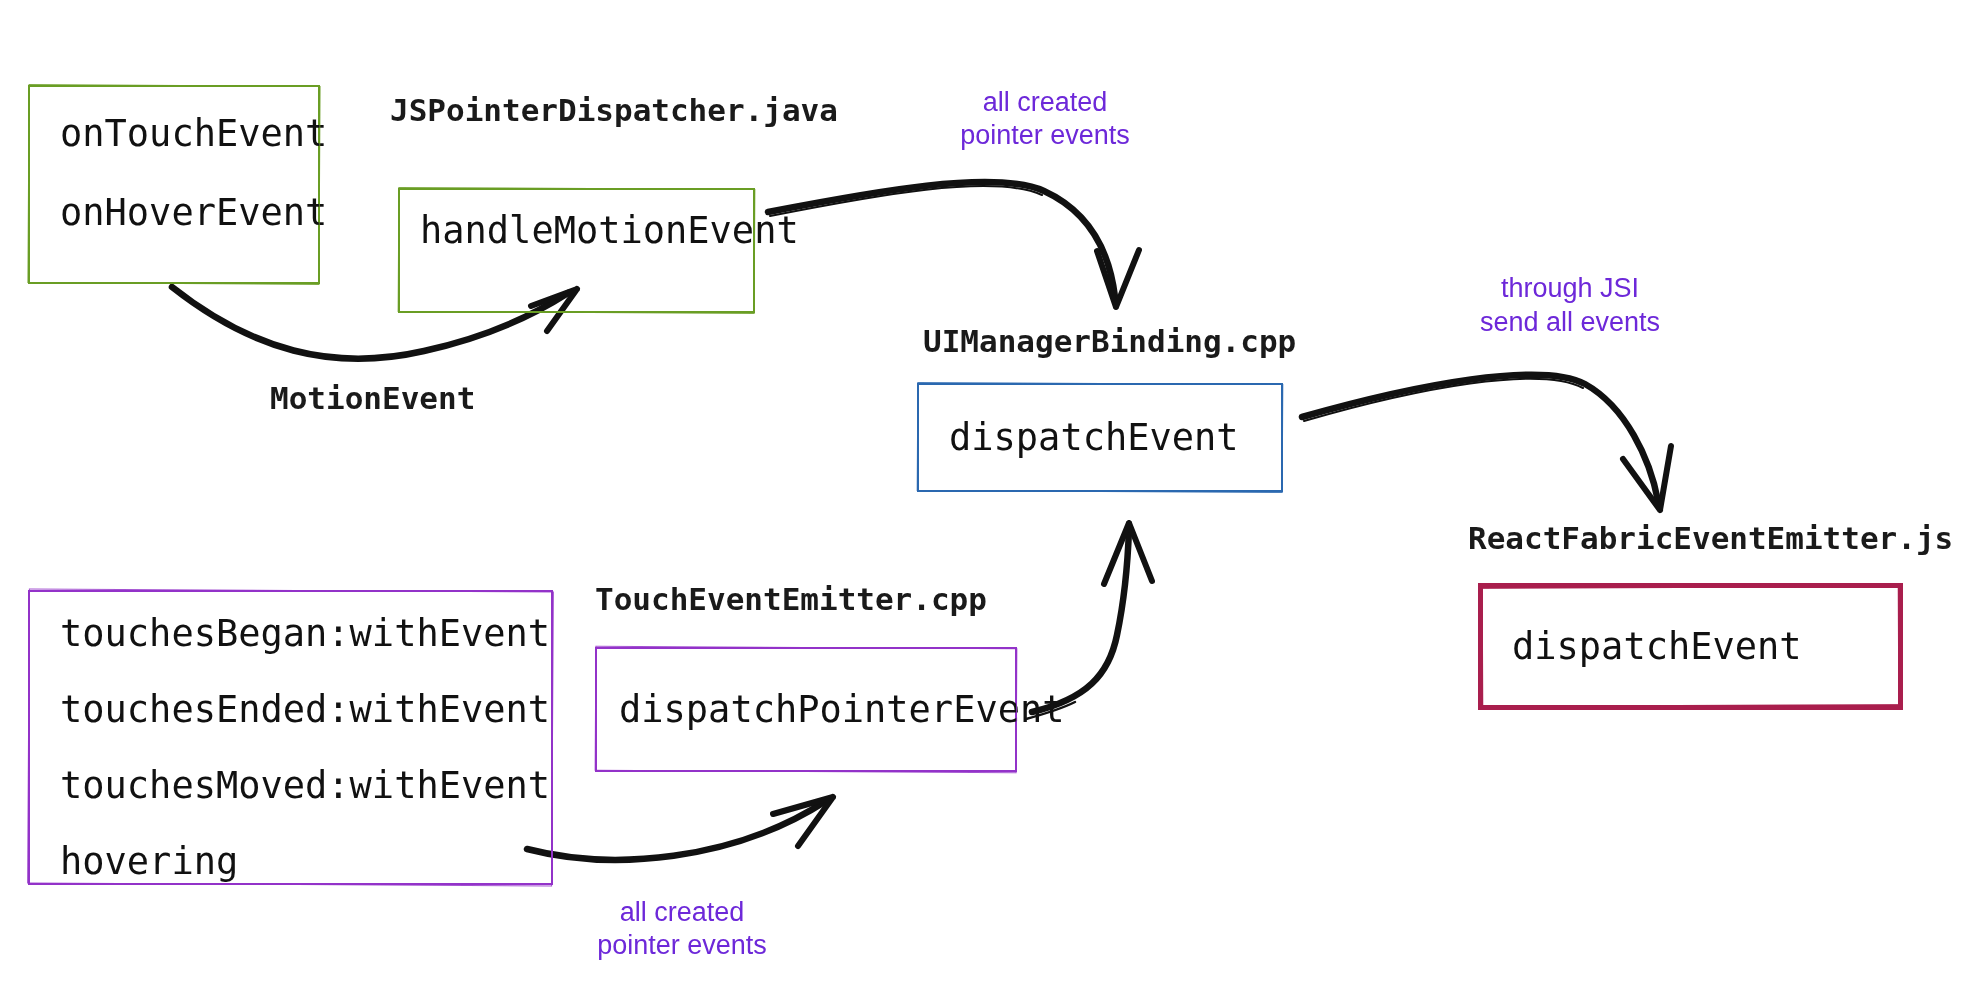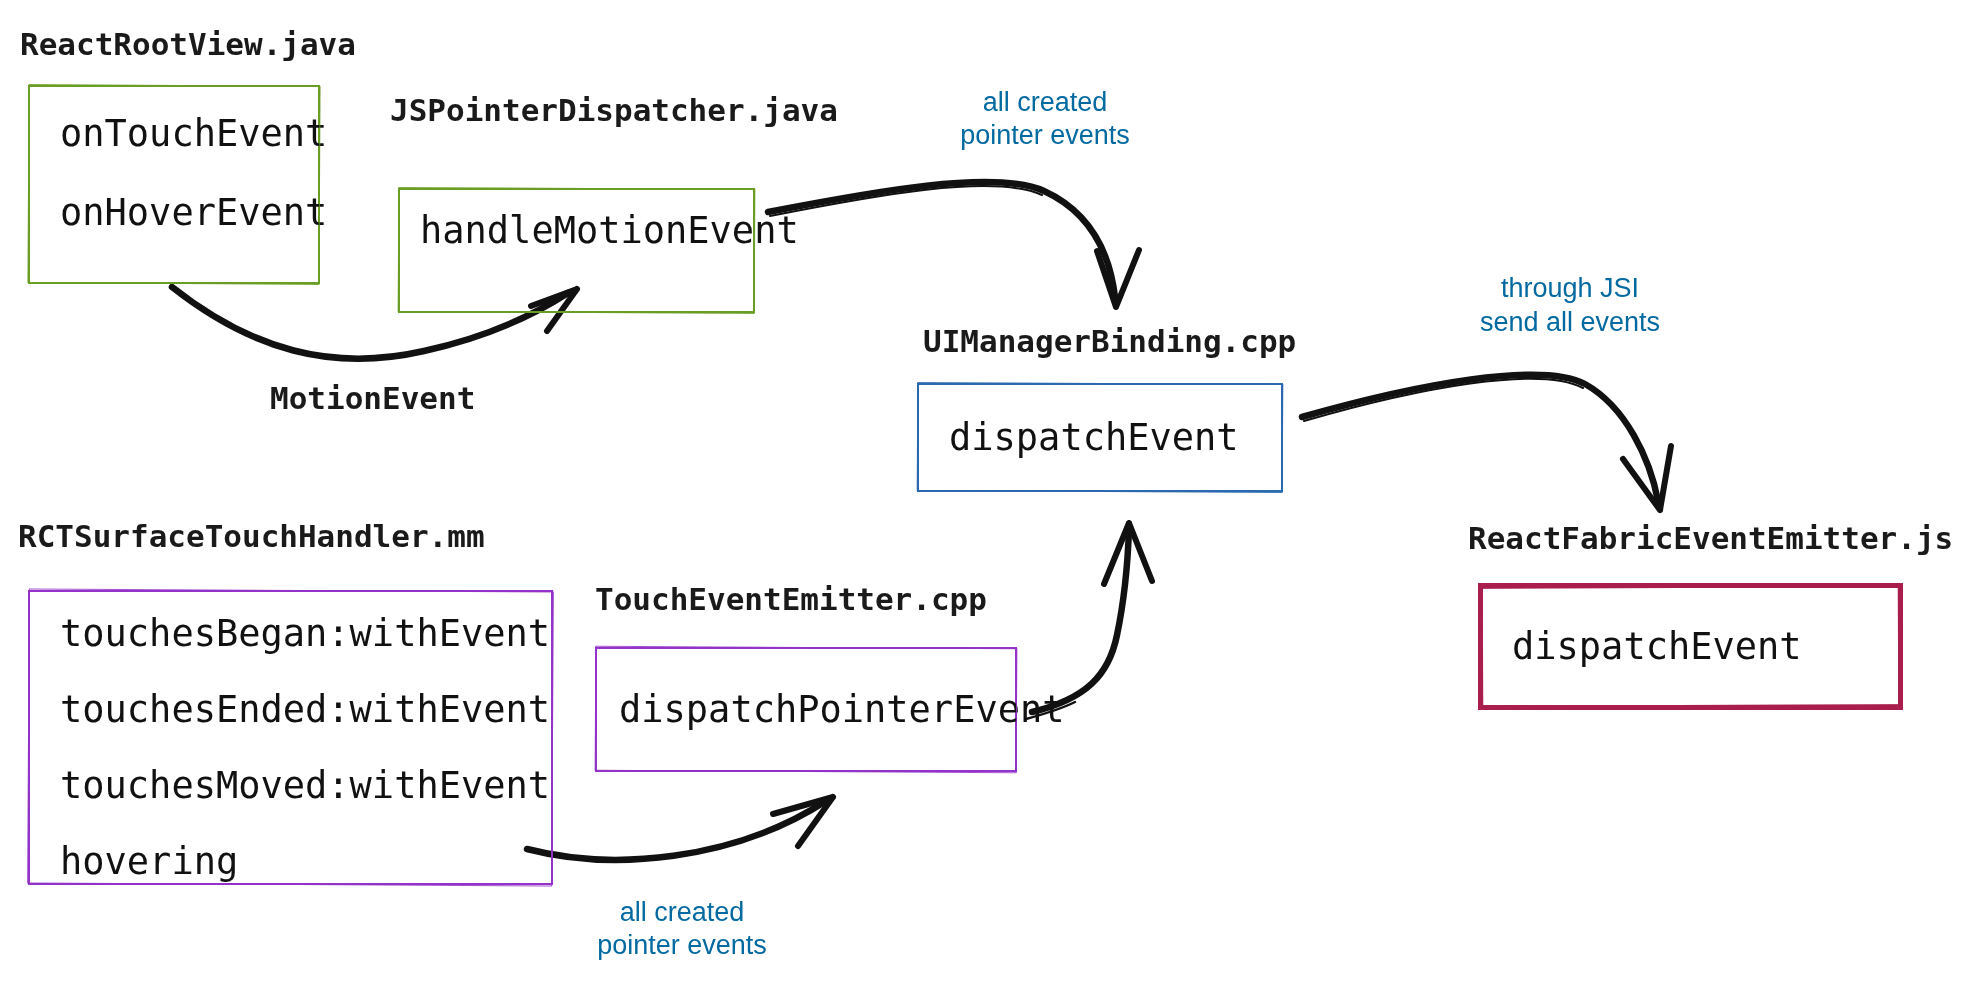--- a/index.html
+++ b/index.html
@@ -44,21 +44,21 @@
     font-size: 37px;
     line-height: 30px;
     color: #111111;
     white-space: nowrap;
   }
   .arrow-label-sans {
     position: absolute;
     font-family: "Liberation Sans", sans-serif;
     font-size: 27px;
     line-height: 33px;
-    color: #0369a1;
+    color: #6d28d9;
     text-align: center;
     white-space: nowrap;
   }
   .arrow-label-mono {
     position: absolute;
     font-weight: bold;
     font-size: 31px;
     color: #1a1a1a;
     white-space: nowrap;
   }
@@ -96,21 +96,20 @@
 
       <path stroke-width="6.5" d="M 527 849 C 612 871, 733 861, 826 801"></path>
       <path stroke-width="6" d="M 833 797 L 773 814 M 833 797 L 798 846"></path>
 
       <path stroke-width="6.5" d="M 1032 712 C 1086 699, 1109 675, 1117 635 C 1125 597, 1128 557, 1129 529"></path>
       <path stroke-width="2.5" d="M 1026 719 C 1048 713, 1063 708, 1075 702"></path>
       <path stroke-width="6" d="M 1129 523 L 1104 584 M 1129 523 L 1152 581"></path>
     </g>
   </svg>
 
-  <div class="file-title" style="left:20px; top:27px">ReactRootView.java</div>
   <div class="box multi" style="left: 28px; top: 85px; width: 292px; height: 199px; padding: 32px 0px 0px 30px; gap: 49px; --c: #6a9e25;">
     <div class="item">onTouchEvent</div>
     <div class="item">onHoverEvent</div>
   </div>
 
   <div class="file-title" style="left:390px; top:93px">JSPointerDispatcher.java</div>
   <div class="box" style="left: 398px; top: 152px; width: 357px; height: 125px; padding: 26px 0px 0px 20px; margin-top: 36px; --c: #6a9e25;">
     <div class="item">handleMotionEvent</div>
   </div>
 
@@ -129,21 +128,20 @@
   <div class="arrow-label-sans" style="left:1450px; top:271px; width:240px; line-height:34px">
     <div>through JSI</div>
     <div>send all events</div>
   </div>
 
   <div class="file-title" style="left:1468px; top:521px">ReactFabricEventEmitter.js</div>
   <div class="box thick single-center" style="left: 1478px; top: 583px; width: 425px; height: 127px; padding-left: 29px; --c: #a91e4d;">
     <div class="item">dispatchEvent</div>
   </div>
 
-  <div class="file-title" style="left:18px; top:519px">RCTSurfaceTouchHandler.mm</div>
   <div class="box multi" style="left: 28px; top: 590px; width: 525px; height: 295px; padding: 27px 0px 0px 30px; gap: 46px; --c: #9333c9;">
     <div class="item">touchesBegan:withEvent</div>
     <div class="item">touchesEnded:withEvent</div>
     <div class="item">touchesMoved:withEvent</div>
     <div class="item">hovering</div>
   </div>
 
   <div class="file-title" style="left:595px; top:582px">TouchEventEmitter.cpp</div>
   <div class="box single-center" style="left: 595px; top: 647px; width: 422px; height: 125px; padding-left: 22px; align-items: center; --c: #9333c9;">
     <div class="item">dispatchPointerEvent</div>

